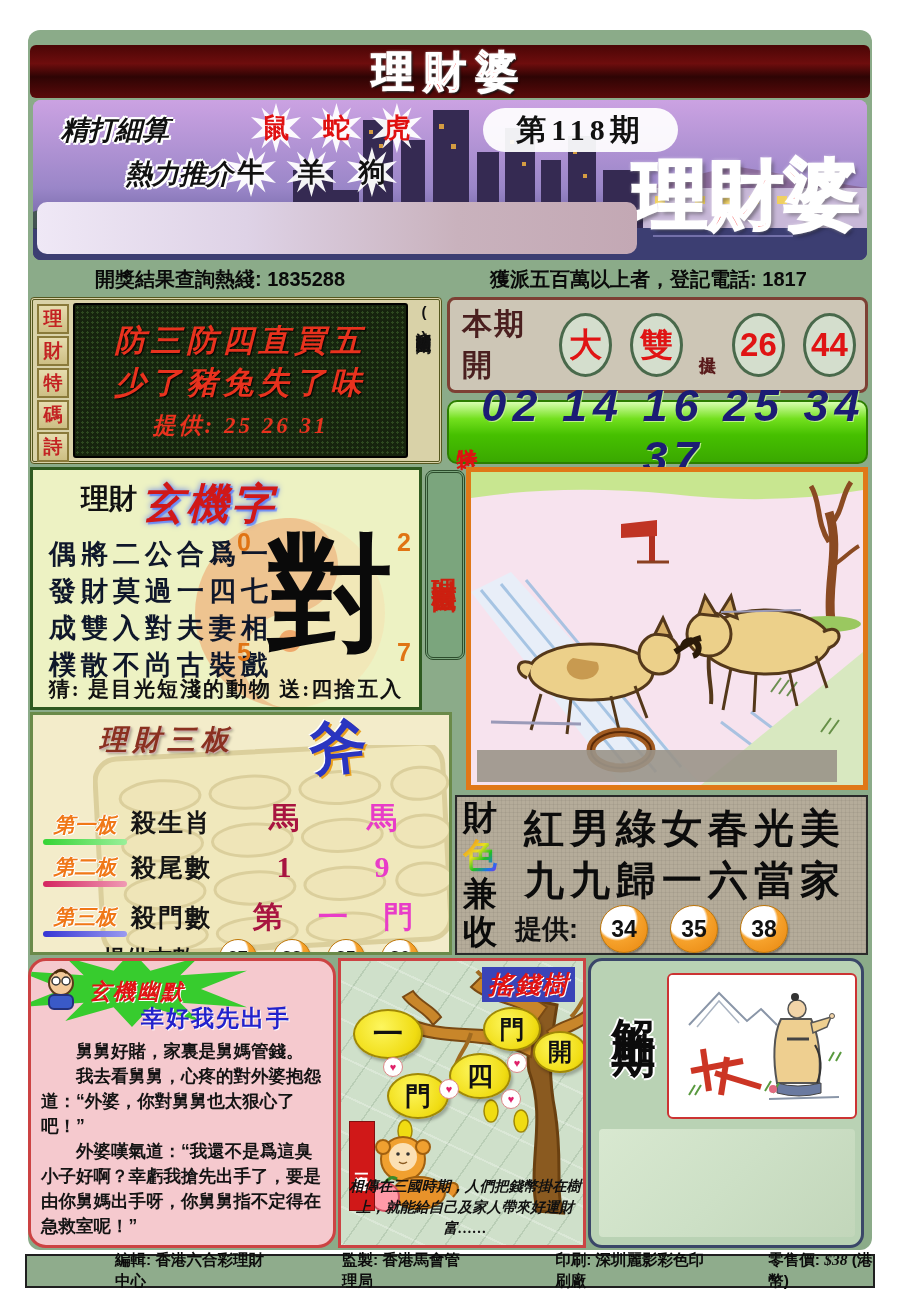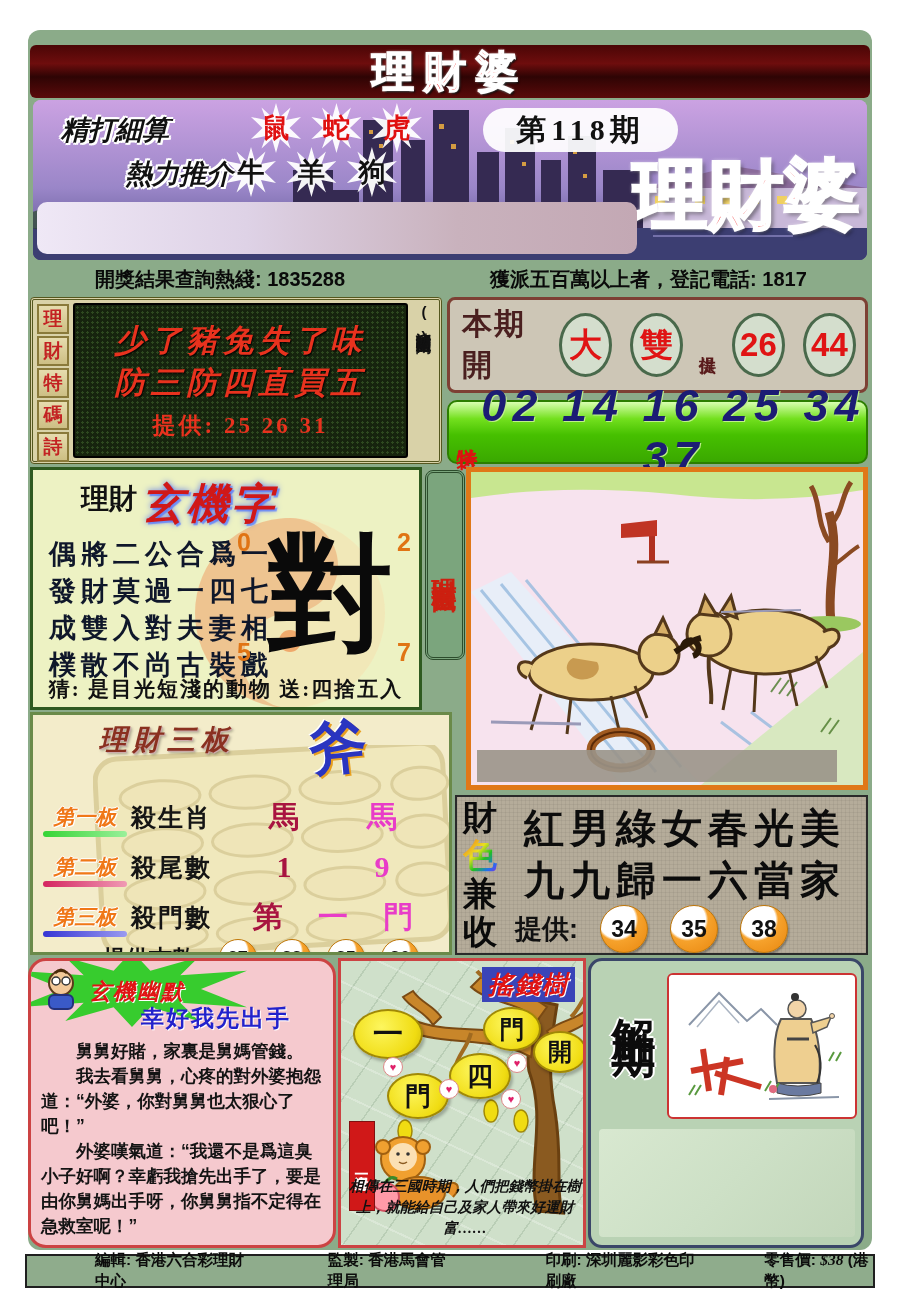--- a/index.html
+++ b/index.html
@@ -46,21 +46,21 @@
   .poem-box{left:30px;top:297px;width:412px;height:167px;background:#d9d2a8;
     border:3px double #55571f;border-radius:4px;display:flex;padding:3px;box-sizing:border-box;}
   .poem-side{width:34px;display:flex;flex-direction:column;margin-right:3px;}
   .poem-side i{flex:1;border:2px solid #8a7a3a;margin:1px;background:linear-gradient(180deg,#e6dcae,#cdbf84);
     color:#c32222;font-style:normal;font-weight:900;font-size:19px;display:flex;align-items:center;justify-content:center;}
   .poem-dark{flex:1;background:#16240e;border:2px solid #000;border-radius:3px;position:relative;
     background-image:radial-gradient(rgba(70,110,50,.5) 1px,transparent 1.4px);background-size:5px 5px;
     display:flex;flex-direction:column;align-items:center;justify-content:center;}
   .poem-line{font-family:"Liberation Serif",serif;font-style:italic;font-weight:900;
     font-size:31px;color:#e8321e;letter-spacing:5px;line-height:42px;text-shadow:1px 1px 2px #000;}
-  .poem-provide{font-family:"Liberation Serif",serif;font-weight:900;
+  .poem-provide{font-family:"Liberation Serif",serif;font-style:italic;font-weight:900;
     font-size:23px;color:#e8321e;margin-top:6px;letter-spacing:3px;}
   .poem-note{width:26px;writing-mode:vertical-rl;text-orientation:upright;font-size:15px;
     font-weight:700;color:#111;display:flex;align-items:center;margin-left:2px;letter-spacing:1px;}
 
   
   .result-box{left:447px;top:297px;width:421px;height:96px;background:#cdc6b6;
     border:3px solid #7d4034;border-radius:8px;display:flex;align-items:center;box-sizing:border-box;}
   .result-label{font-size:30px;font-weight:900;color:#4a1f1f;margin:0 10px 0 12px;letter-spacing:2px;}
   .circle{width:58px;height:58px;border-radius:50%;border:3px solid #49694b;background:#d4decd;
     display:flex;align-items:center;justify-content:center;margin:0 9px;}
@@ -107,21 +107,21 @@
   .pic-censor{position:absolute;left:6px;top:278px;width:360px;height:32px;background:#9a9488;opacity:.9;}
 
   
   .boards-box{left:30px;top:712px;width:422px;height:243px;background:#f3ecca;
     border:3px solid #6a8a49;box-sizing:border-box;overflow:hidden;}
   .boards-title{position:absolute;left:66px;top:6px;font-size:28px;font-weight:900;font-style:italic;
     color:#8a3020;letter-spacing:6px;text-shadow:1px 1px 0 #caa,2px 2px 3px rgba(0,0,0,.35);}
   .boards-axe{position:absolute;left:276px;top:-6px;font-size:58px;font-weight:900;color:#2a35c0;
     font-family:"Liberation Serif",serif;text-shadow:2px 2px 0 #e8a020,-1px -1px 0 #fff;transform:rotate(-6deg);}
   .board-row{position:absolute;left:0;width:100%;height:44px;display:flex;align-items:center;}
-  .br1{top:80px;} .br2{top:130px;} .br3{top:180px;}
+  .br1{top:80px;align-items:flex-end;} .br2{top:130px;} .br3{top:180px;}
   .board-tag{width:92px;margin-left:6px;text-align:center;font-size:21px;font-weight:900;font-style:italic;
     color:#f07818;text-shadow:-1px 0 #fff,1px 0 #fff,0 -1px #fff,0 1px #fff,1px 1px #fff;position:relative;}
   .board-tag::after{content:"";position:absolute;left:4px;right:4px;bottom:-6px;height:6px;border-radius:3px;}
   .br1 .board-tag::after{background:linear-gradient(90deg,#35d435,#9af09a);}
   .br2 .board-tag::after{background:linear-gradient(90deg,#d42560,#f09ab4);}
   .br3 .board-tag::after{background:linear-gradient(90deg,#3535d4,#9a9af0);}
   .board-name{width:104px;font-size:25px;font-weight:900;color:#151515;letter-spacing:2px;}
   .board-vals{flex:1;display:flex;justify-content:space-around;margin-right:18px;}
   .board-vals b{font-size:30px;font-weight:900;font-family:"Liberation Serif",serif;}
   .board-vals b:first-child{color:#a81440;} .board-vals b{color:#e83cc8;}
@@ -192,21 +192,21 @@
   .last-label{position:absolute;left:14px;top:22px;writing-mode:vertical-rl;text-orientation:upright;
     font-size:44px;font-weight:900;color:#0c0c0c;letter-spacing:8px;
     text-shadow:-2px 0 #fff,2px 0 #fff,0 -2px #fff,0 2px #fff;}
   .last-pic{position:absolute;left:76px;top:12px;width:186px;height:142px;background:#fff;
     border:2px solid #cc3333;border-radius:6px;overflow:hidden;}
   .last-blank{position:absolute;left:8px;top:168px;width:256px;height:108px;border-radius:4px;
     background:linear-gradient(135deg,#d8e8d0 0%,#cde0c6 50%,#c2d6ba 100%);}
 
   
   .footer-bar{left:25px;top:1254px;width:850px;height:34px;background:#8fac8c;
-    border:2px solid #1f1f1f;box-sizing:border-box;display:flex;align-items:center;}
+    border:2px solid #1f1f1f;box-sizing:border-box;display:flex;align-items:center;padding-left:20px;}
   .footer-bar span{font-size:15.5px;font-weight:800;color:#0c0c0c;}
   .f1{margin-left:68px;} .f2{margin-left:76px;} .f3{margin-left:88px;} .f4{margin-left:62px;}
   .price{color:#e02020;font-style:italic;font-family:"Liberation Serif",serif;}
 </style>
 </head>
 <body>
 
 <div class="page">
   <div class="abs green-panel"></div>
 
@@ -298,22 +298,22 @@
 
   <div class="abs poem-box">
     <div class="poem-side">
       <i>理</i>
       <i>財</i>
       <i>特</i>
       <i>碼</i>
       <i>詩</i>
     </div>
     <div class="poem-dark">
+      <div class="poem-line">防三防四直買五</div>
       <div class="poem-line">少了豬兔失了味</div>
-      <div class="poem-line">防三防四直買五</div>
       <div class="poem-provide">提供: 25 26 31</div>
     </div>
     <div class="poem-note">(請刮開塗層觀閱)</div>
   </div>
 
   <div class="abs result-box">
     <span class="result-label">本期開</span>
     <span class="circle">
         <b>大</b>
       </span>

